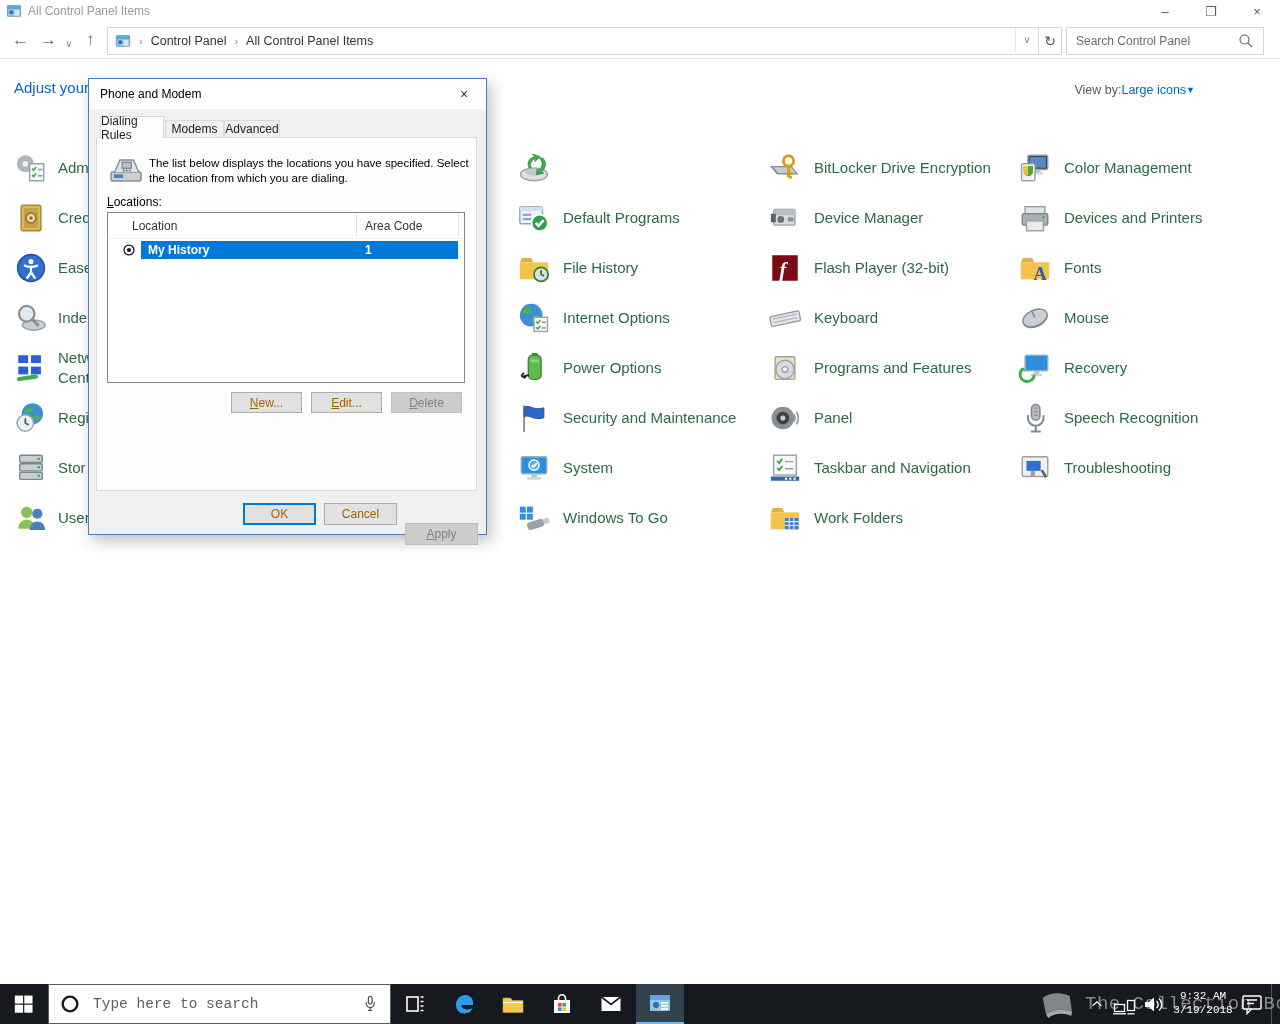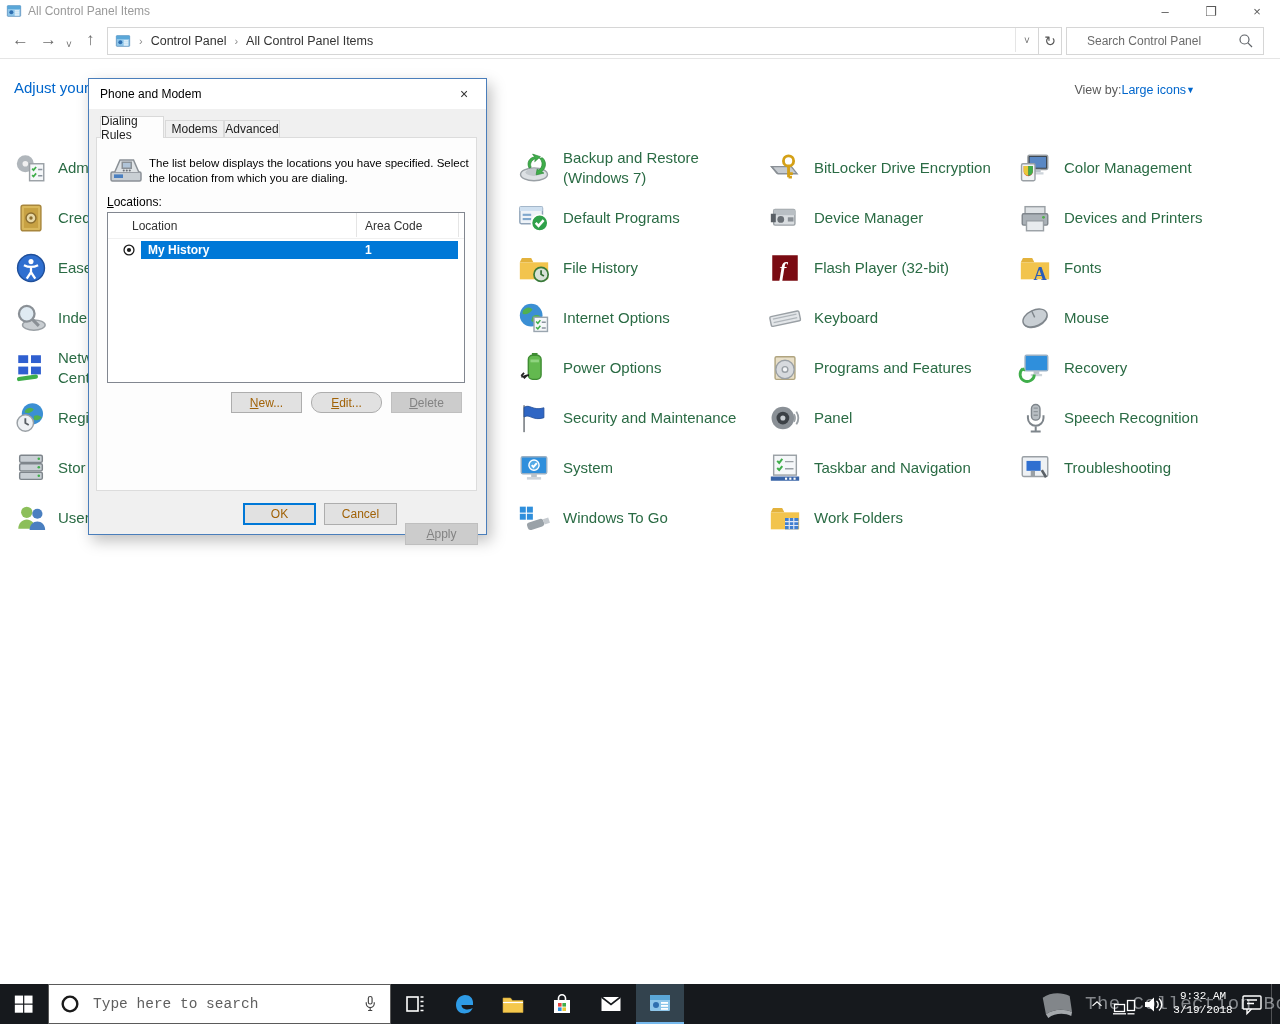--- a/index.html
+++ b/index.html
@@ -13,21 +13,21 @@
   .winbtn{width:46px;height:22px;display:flex;align-items:center;justify-content:center;color:#5a5a5a;font-size:13px;}
   .toolbar{position:absolute;left:0;top:22px;width:1280px;height:36px;background:#fff;border-bottom:1px solid #e5e5e5;}
   .navbtn{position:absolute;top:28px;font-size:17px;color:#6d6d6d;line-height:24px;}
   .addrbar{position:absolute;left:107px;top:27px;width:930px;height:26px;background:#fff;border:1px solid #d6d6d6;display:flex;align-items:center;font-size:12.5px;color:#333;}
   .addrbar .crumb-ico{width:16px;height:16px;margin-left:7px;}
   .addr-sep{color:#8a8a8a;margin:0 8px;font-size:11px;}
   .addr-right{position:absolute;right:0;top:0;height:24px;display:flex;align-items:center;}
   .addr-right .vbtn{width:22px;height:24px;display:flex;align-items:center;justify-content:center;color:#6d6d6d;font-size:10px;border-left:1px solid #e5e5e5;}
   .refreshbtn{position:absolute;left:1039px;top:27px;width:22px;height:26px;border:1px solid #d6d6d6;border-left:none;display:flex;align-items:center;justify-content:center;color:#555;font-size:14px;}
   .searchbox{position:absolute;left:1066px;top:27px;width:196px;height:26px;border:1px solid #d6d6d6;background:#fff;display:flex;align-items:center;}
-  .searchbox .ph{flex:1;margin-left:20px;font-size:12px;color:#6b6b6b;}
+  .searchbox .ph{flex:1;margin-left:9px;font-size:12px;color:#6b6b6b;}
   .searchbox .mag{width:18px;height:18px;margin-right:8px;}
   
   .content{position:absolute;left:0;top:59px;width:1280px;height:925px;background:#fff;}
   .heading{position:absolute;left:14px;top:20px;width:74px;height:22px;overflow:hidden;font-size:15px;color:#0066cc;white-space:nowrap;}
   .viewby{position:absolute;right:85px;top:24px;font-size:12.5px;color:#5a5a5a;display:flex;align-items:center;}
   .viewby .vb-link{color:#0066cc;}
   .viewby .vb-caret{color:#0066cc;font-size:9px;}
   .cp-col{position:absolute;top:84px;display:flex;flex-direction:column;}
   .cp-item{height:50px;display:flex;align-items:center;gap:12px;cursor:pointer;}
   .cp-item .ic{width:34px;height:34px;flex:0 0 34px;}
@@ -56,21 +56,21 @@
   .lb-h1{position:absolute;left:24px;top:6px;}
   .lb-h2{position:absolute;left:257px;top:6px;}
   .lb-div{position:absolute;top:0;width:1px;height:24px;background:#e5e5e5;}
   .lb-row{position:relative;height:18px;margin-top:2px;}
   .lb-radio{position:absolute;left:14px;top:2px;width:14px;height:14px;}
   .lb-sel{position:absolute;left:33px;top:0;width:317px;height:18px;background:#0078d7;}
   .lb-cell1{position:absolute;left:40px;top:2px;font-size:12px;font-weight:bold;color:#fff;}
   .lb-cell2{position:absolute;left:257px;top:2px;font-size:12px;font-weight:bold;color:#fff;}
   .btn{position:absolute;height:21px;width:71px;background:#e1e1e1;border:1px solid #adadad;font-size:12px;color:#a16207;display:flex;align-items:center;justify-content:center;box-sizing:border-box;z-index:2;}
   .btn.disabled{background:#cccccc;border-color:#bfbfbf;color:#838383;}
-  .btn-new{left:142px;top:313px;} .btn-edit{left:222px;top:313px;border-radius:10px;} .btn-del{left:302px;top:313px;}
+  .btn-new{left:142px;top:313px;} .btn-edit{left:222px;top:313px;} .btn-del{left:302px;top:313px;}
   .btn-ok{left:154px;top:424px;width:73px;height:22px;border:2px solid #0078d7;}
   .btn-cancel{left:235px;top:424px;width:73px;height:22px;}
   .btn-apply{left:316px;top:444px;width:73px;height:22px;}
   
   .taskbar{position:absolute;left:0;top:984px;width:1280px;height:40px;background:#16191d;z-index:20;font-family:Liberation Mono, monospace;}
   .tb-start{position:absolute;left:0;top:0;width:48px;height:40px;display:flex;align-items:center;justify-content:center;}
   .tb-search{position:absolute;left:48px;top:0;width:343px;height:40px;background:#fff;display:flex;align-items:center;border:1px solid #5a5a5a;box-sizing:border-box;}
   .tb-search .ring{width:22px;height:22px;margin-left:10px;}
   .tb-search .ph{flex:1;margin-left:12px;font-size:14.5px;color:#5f5f5f;}
   .tb-search .mic{width:20px;height:20px;margin-right:10px;}
@@ -227,21 +227,20 @@
       </div>
     <div id="col3" class="cp-col">
 
     <div class="cp-item">
           <span class="ic" style="display: inline-block;"><svg viewBox="0 0 24 24" width="100%" height="100%">
               <ellipse cx="12" cy="16.5" rx="9.5" ry="4.5" fill="#dde1e4" stroke="#9aa0a5"></ellipse>
               <ellipse cx="12" cy="15" rx="6" ry="2.6" fill="#c3c9cd"></ellipse>
               <path d="M8.5 12 C6.5 8 9 4.5 12.5 4.2 L11 2.2 16.5 4 12.5 7.5 13 5.6 C10.5 6 8.8 8.8 10 11.5 Z" fill="#3fae4a" stroke="#2e8a38" stroke-width=".5"></path>
               <path d="M15.5 13.5 C18.5 11 18.2 7 15.8 5.2 L18 4.8 C21 7.5 20.8 12 17.3 14.8 L19 15.6 13.5 16.8 14.2 12.8 Z" fill="#3fae4a" stroke="#2e8a38" stroke-width=".5"></path>
             </svg></span>
-          <span class="lbl">Backup and Restore (Windows 7)</span>
         </div>
         <div class="cp-item">
           <span class="ic" style="display: inline-block;"><svg viewBox="0 0 24 24" width="100%" height="100%">
               <rect x="2" y="4" width="16" height="12" rx="1" fill="#eef3f8" stroke="#8fa3b8"></rect>
               <rect x="2" y="4" width="16" height="3" fill="#cfe0f0"></rect>
               <rect x="4" y="9" width="6" height="1.5" fill="#7fa7cc"></rect>
               <rect x="4" y="12" width="6" height="1.5" fill="#7fa7cc"></rect>
               <circle cx="16" cy="15.5" r="5.8" fill="#2fa14a" stroke="#fff" stroke-width="1.2"></circle>
               <path d="M13.2 15.5 l2 2 3.6-4" stroke="#fff" stroke-width="1.8" fill="none"></path>
             </svg></span>

